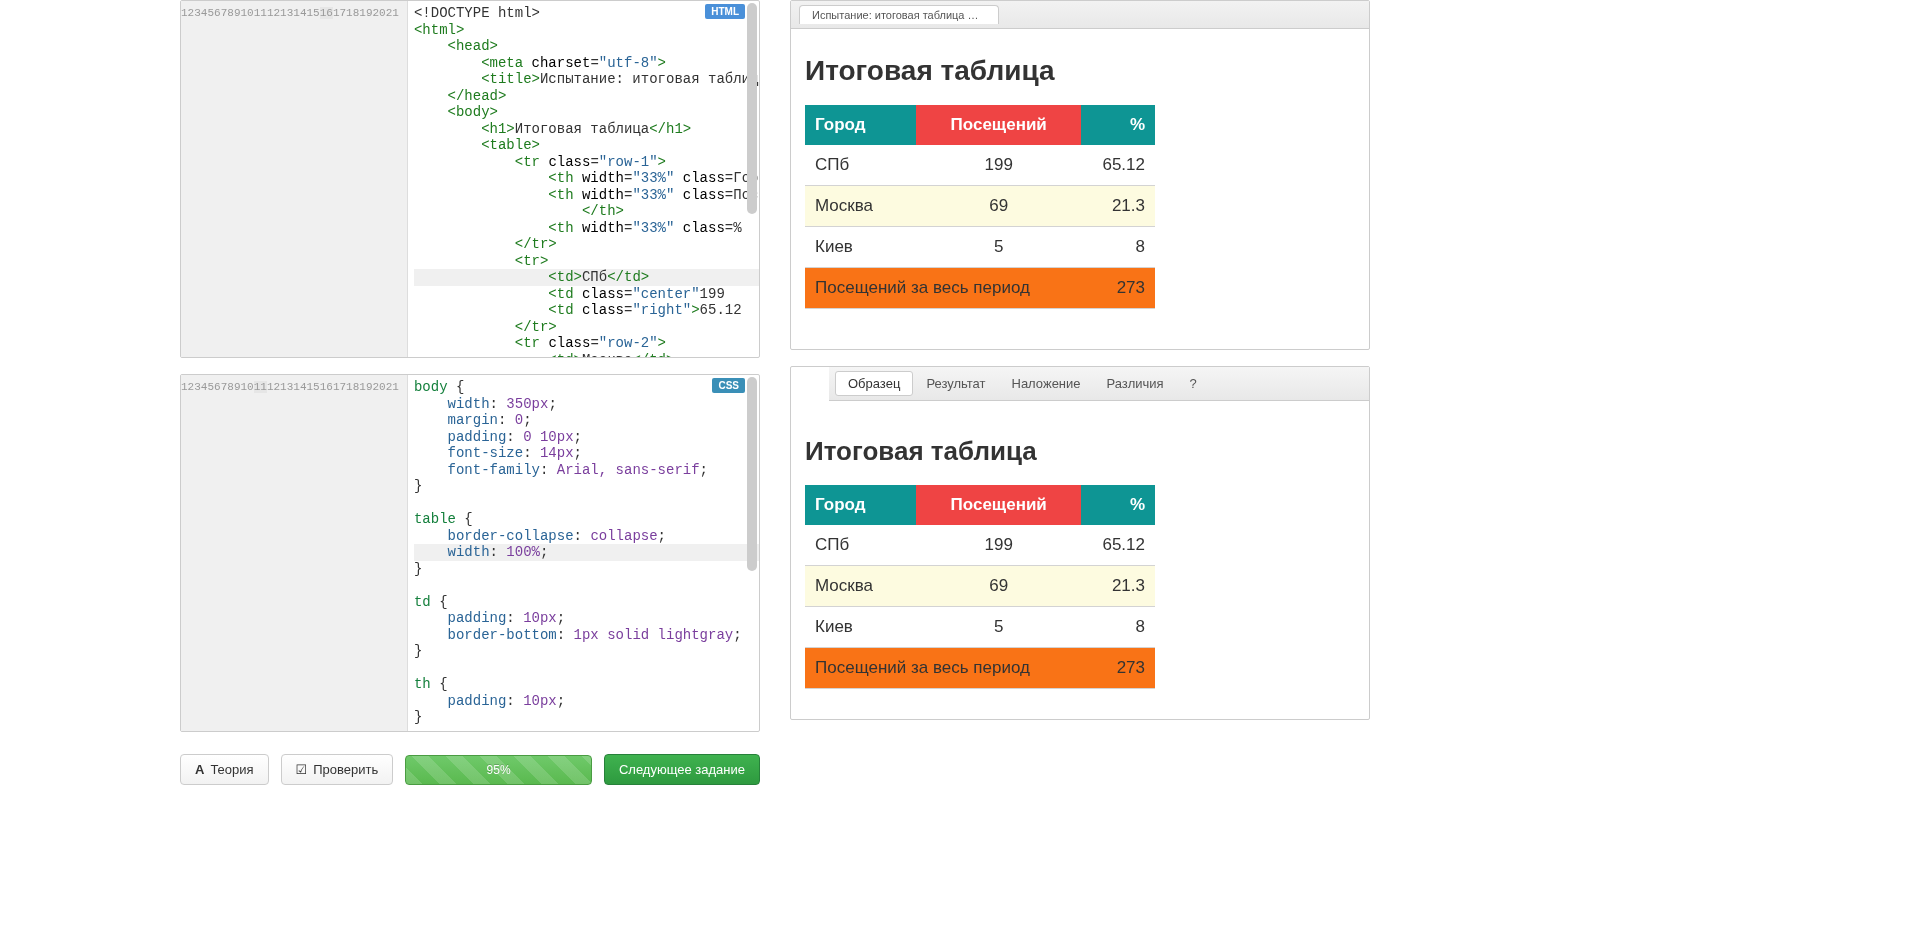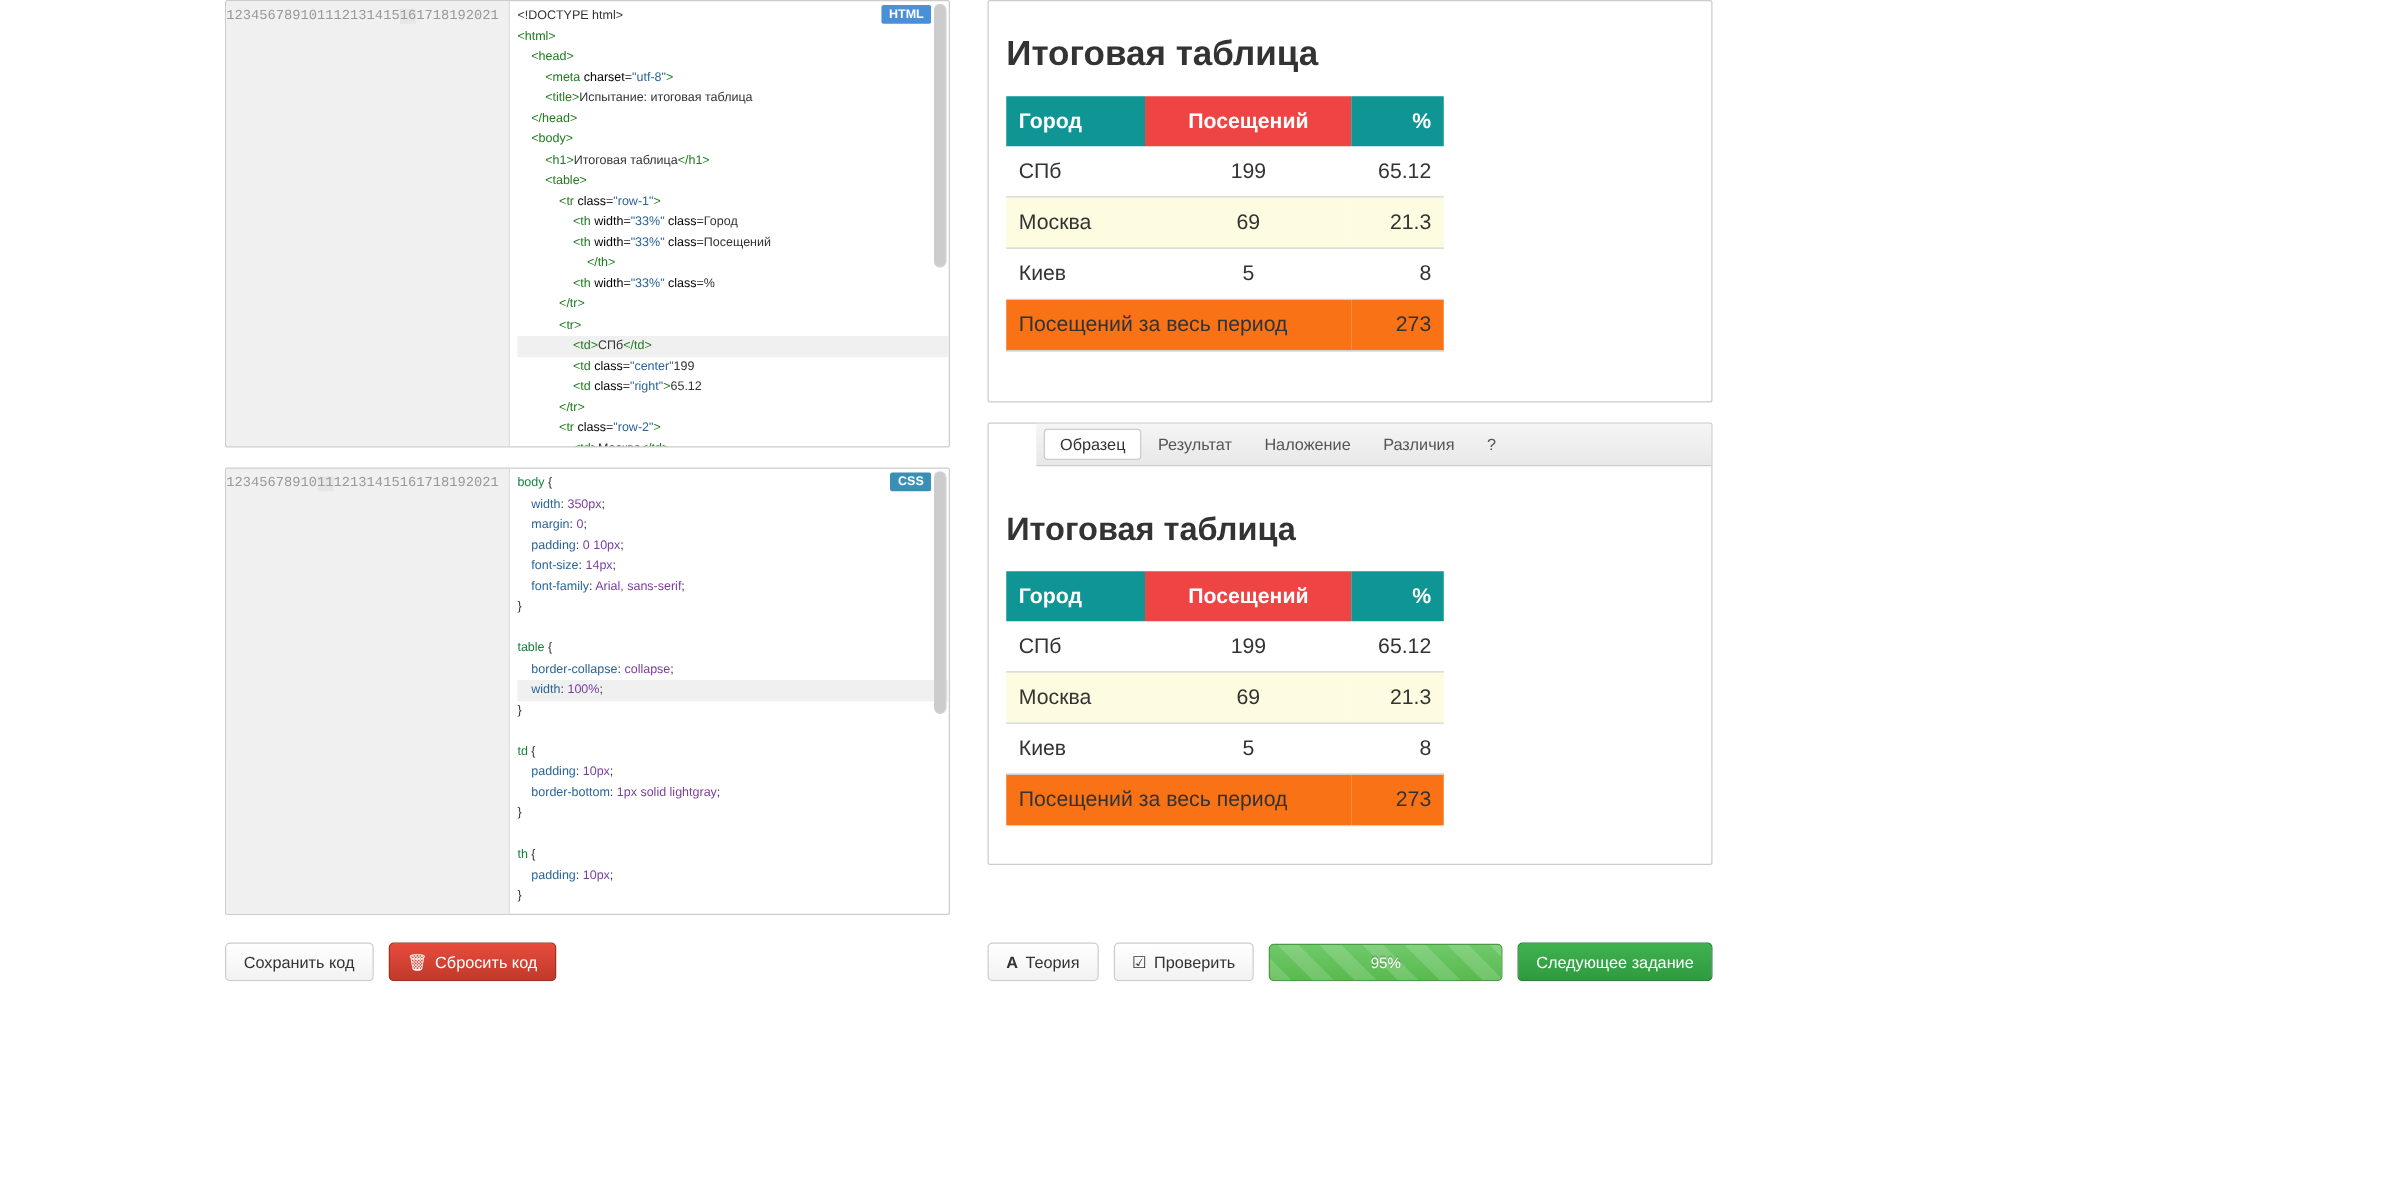--- a/index.html
+++ b/index.html
@@ -58,22 +58,22 @@
   font-family: "Courier New", monospace;
   font-size: 11px;
   line-height: 16.5px;
   border-right: 1px solid #ddd;
   user-select: none;
   white-space: pre;
 }
 .code {
   flex: 1;
   padding: 4px 0 4px 6px;
-  font-family: Liberation Sans, sans-serif;
-  font-size: 10px;
+  font-family: Liberation Mono, monospace;
+  font-size: 14px;
   line-height: 16.5px;
   white-space: pre;
   overflow-x: auto;
 }
 .code .ln { display: block; min-height: 16.5px; }
 .code .cursor-line { background: #f0f0f0; }
 .gutter .cursor-line { background: #e6e6e6; }
 .tag { color: #1e7b1e; }
 .attr { color: #000000; }
 .val { color: #2a6496; }
@@ -270,20 +270,23 @@
       <div class="scrollbar-v">
         <div class="scrollbar-thumb" style="top:0;height:55%"></div>
       </div>
     </div>
 
   </div>
 
   <div class="right-col">
 
     <div class="preview-panel">
+      <div class="browser-tab-bar">
+        <span class="browser-tab">Испытание: итоговая таблица — H</span>
+      </div>
       <div class="preview-content">
         <h1>Итоговая таблица</h1>
         <table class="result-table" id="preview-table">
             <tbody>
               <tr class="row-1">
                 <th>Город</th>
                 <th class="center">Посещений</th>
                 <th class="right">%</th>
               </tr>
               <tr class="">
@@ -348,27 +351,20 @@
               </tr>
             </tbody>
           </table>
       </div>
     </div>
 
   </div>
 </div>
 
 <div class="container bottom-bar">
-  <div class="bottom-left">
-    <button class="btn">Сохранить код</button>
-    <button class="btn btn-danger">
-      <span>🗑</span>
-      <span>Сбросить код</span>
-    </button>
-  </div>
   <div class="bottom-right">
     <button class="btn">
       <span style="font-weight:bold">A</span>
       <span>Теория</span>
     </button>
     <button class="btn">
       <span>☑</span>
       <span>Проверить</span>
     </button>
     <div class="progress">

